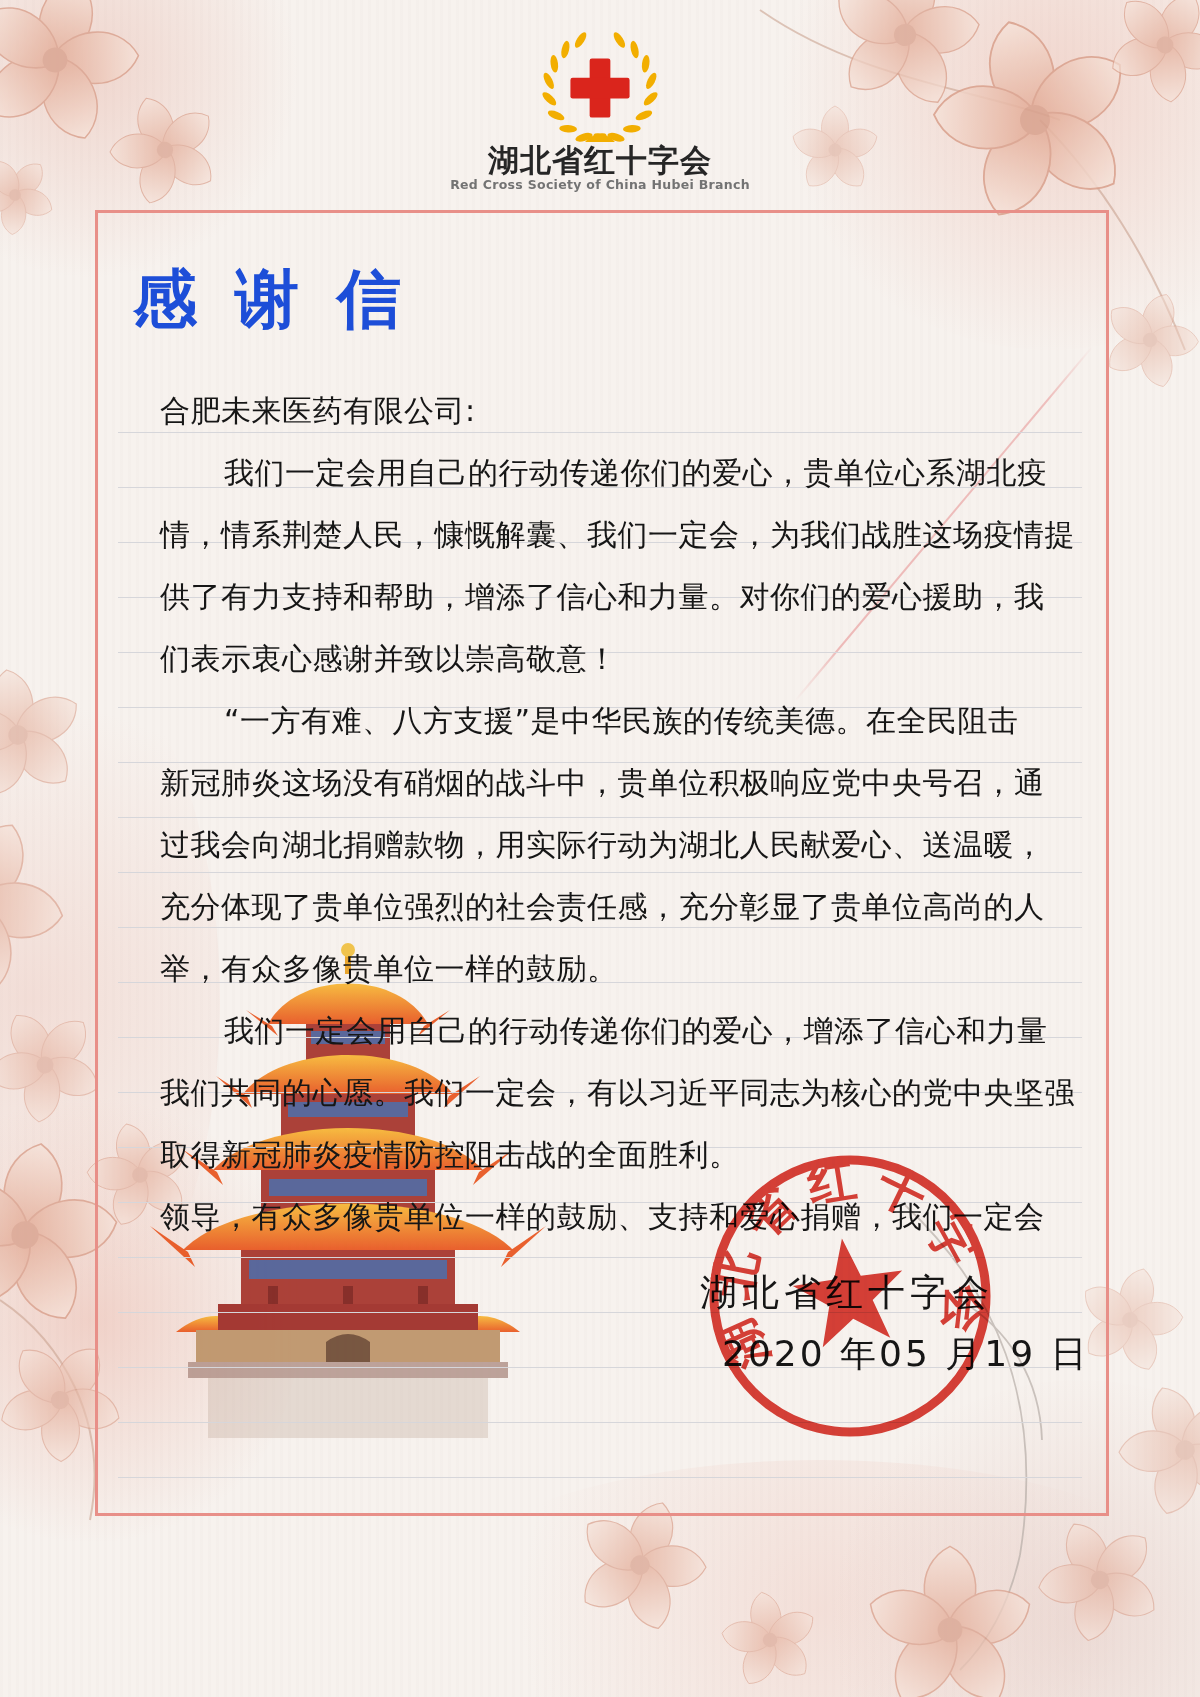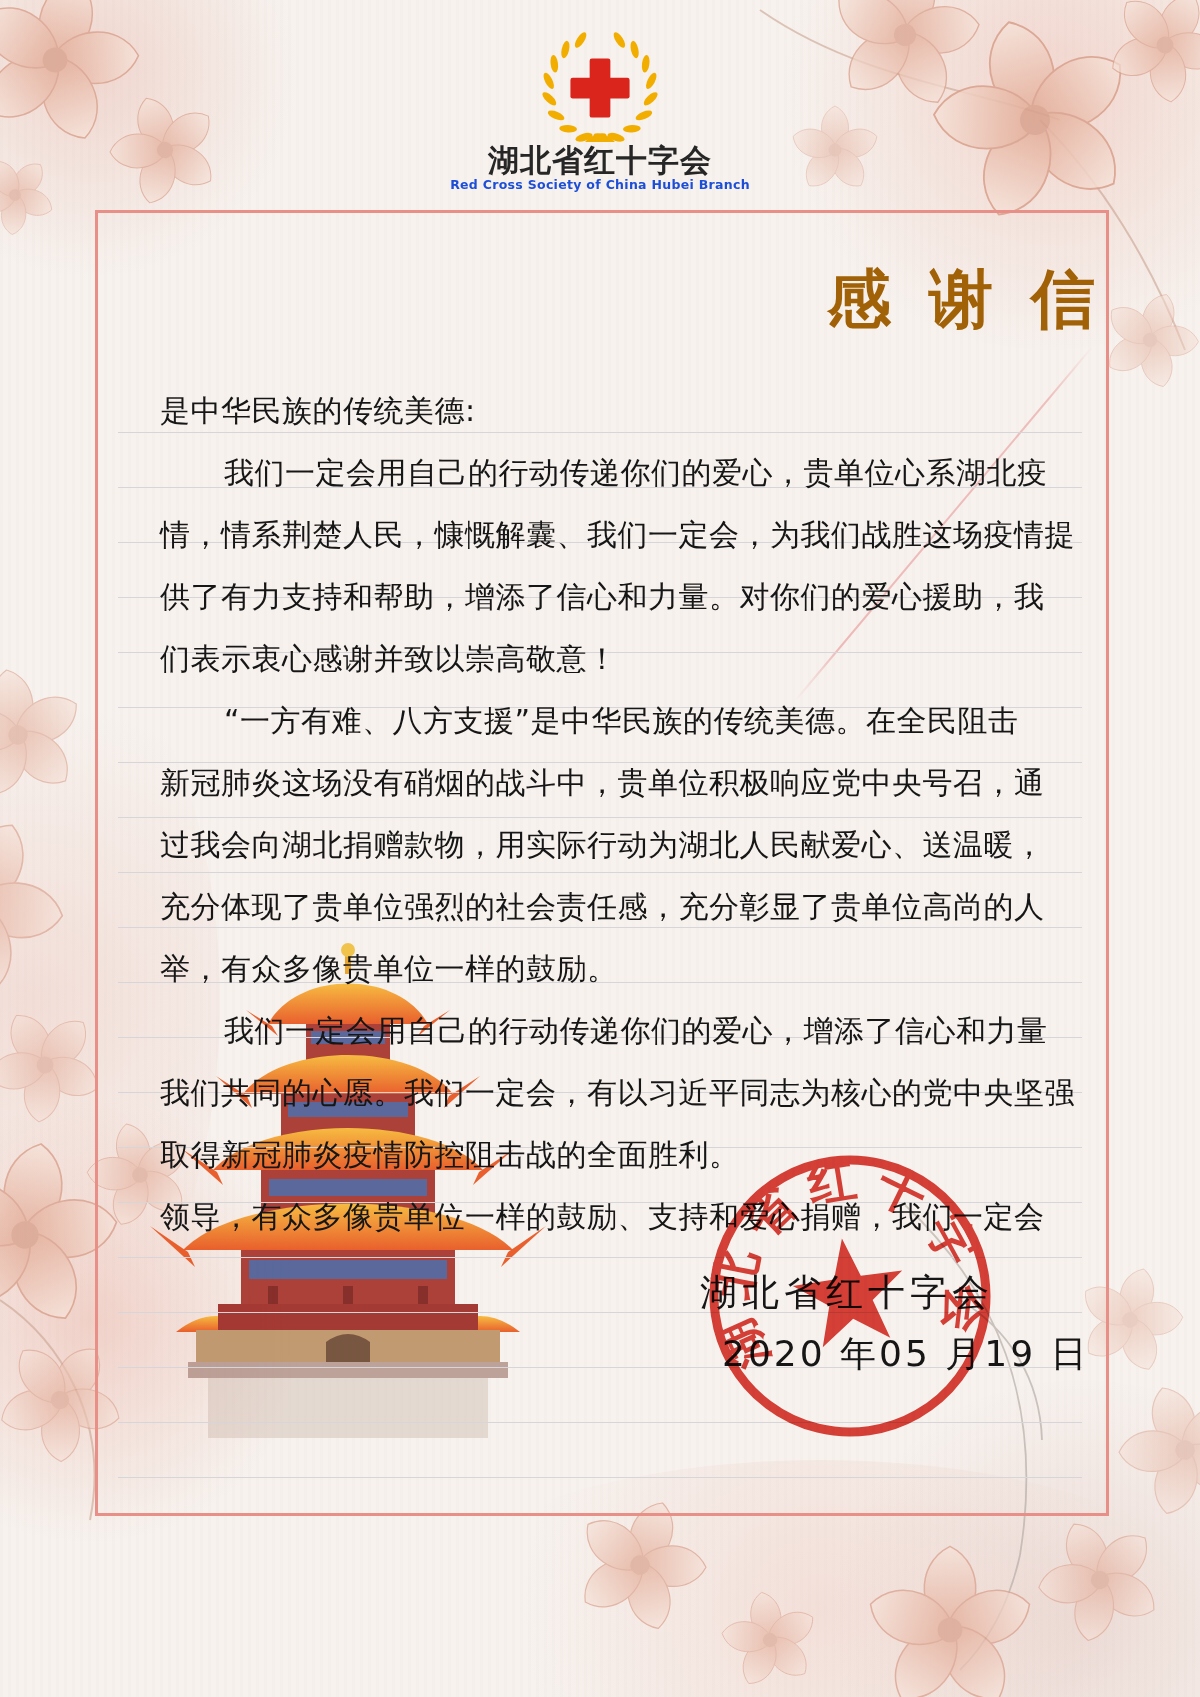--- a/index.html
+++ b/index.html
@@ -8,24 +8,24 @@
     background-color:#f7f2ee;
     background-image:repeating-linear-gradient(90deg, rgba(120,100,95,0.02) 0 3px, transparent 3px 8px);
     font-family:"DejaVu Sans","Liberation Sans",sans-serif;
     color:#161616;
   }
   .wash{position:absolute;pointer-events:none;border-radius:50%;}
   
   .header{position:absolute;left:0;top:0;width:1200px;height:200px;text-align:center;z-index:3;}
   .emblem{position:absolute;left:525px;top:20px;width:150px;height:122px;}
   .org-zh{position:absolute;left:0;right:0;top:140px;font-size:31px;font-weight:700;color:#262626;letter-spacing:1px;}
-  .org-en{position:absolute;left:0;right:0;top:177px;font-size:12.5px;font-weight:600;color:#1d4ed8;letter-spacing:.3px;text-align:center;}
+  .org-en{position:absolute;left:0;right:0;top:177px;font-size:12.5px;font-weight:600;color:#737373;letter-spacing:.3px;text-align:center;}
   
   .frame{position:absolute;left:95px;top:210px;width:1008px;height:1300px;border:3px solid #e88f88;z-index:2;pointer-events:none;}
-  .letter-title{position:absolute;left:95px;top:256px;width:1008px;text-align:right;font-size:64px;font-weight:700;letter-spacing:38px;text-indent:38px;color:#a16207;z-index:3;padding-left:30px;}
+  .letter-title{position:absolute;left:95px;top:256px;width:1008px;text-align:left;font-size:64px;font-weight:700;letter-spacing:38px;text-indent:38px;color:#1d4ed8;z-index:3;}
   .rules{position:absolute;left:118px;top:378px;width:964px;height:1100px;z-index:2;pointer-events:none;
     background:repeating-linear-gradient(to bottom, transparent 0 54px, #d6d6da 54px 55px);}
   .letter-text{position:absolute;left:160px;top:377px;width:880px;z-index:3;}
   .line{height:55px;display:flex;align-items:flex-end;padding-bottom:7px;font-size:30px;letter-spacing:.5px;white-space:nowrap;}
   .indent{padding-left:64px;}
   .signature{position:absolute;left:700px;top:1268px;width:320px;font-size:37px;letter-spacing:5px;z-index:3;}
   .date{position:absolute;left:722px;top:1330px;font-size:36px;letter-spacing:3px;z-index:3;}
   
   .seal{position:absolute;left:700px;top:1146px;width:300px;height:300px;z-index:4;opacity:.88;transform:rotate(-8deg);mix-blend-mode:multiply;}
   
@@ -166,21 +166,21 @@
   <rect x="40" y="420" width="320" height="16" fill="#a8867c" opacity=".8"></rect>
   <rect x="60" y="436" width="280" height="60" fill="#c9b6a8" opacity=".45"></rect>
 </svg>
 
 <div class="frame"></div>
 <div class="diag-line"></div>
 <div class="letter-title">感谢信</div>
 <div class="rules"></div>
 
 <div class="letter-text">
-  <div class="line">是中华民族的传统美德:</div>
+  <div class="line">合肥未来医药有限公司:</div>
   <div class="line indent">我们一定会用自己的行动传递你们的爱心，贵单位心系湖北疫</div>
   <div class="line">情，情系荆楚人民，慷慨解囊、我们一定会，为我们战胜这场疫情提</div>
   <div class="line">供了有力支持和帮助，增添了信心和力量。对你们的爱心援助，我</div>
   <div class="line">们表示衷心感谢并致以崇高敬意！</div>
   <div class="line indent">“一方有难、八方支援”是中华民族的传统美德。在全民阻击</div>
   <div class="line">新冠肺炎这场没有硝烟的战斗中，贵单位积极响应党中央号召，通</div>
   <div class="line">过我会向湖北捐赠款物，用实际行动为湖北人民献爱心、送温暖，</div>
   <div class="line">充分体现了贵单位强烈的社会责任感，充分彰显了贵单位高尚的人</div>
   <div class="line">举，有众多像贵单位一样的鼓励。</div>
   <div class="line indent">我们一定会用自己的行动传递你们的爱心，增添了信心和力量</div>

